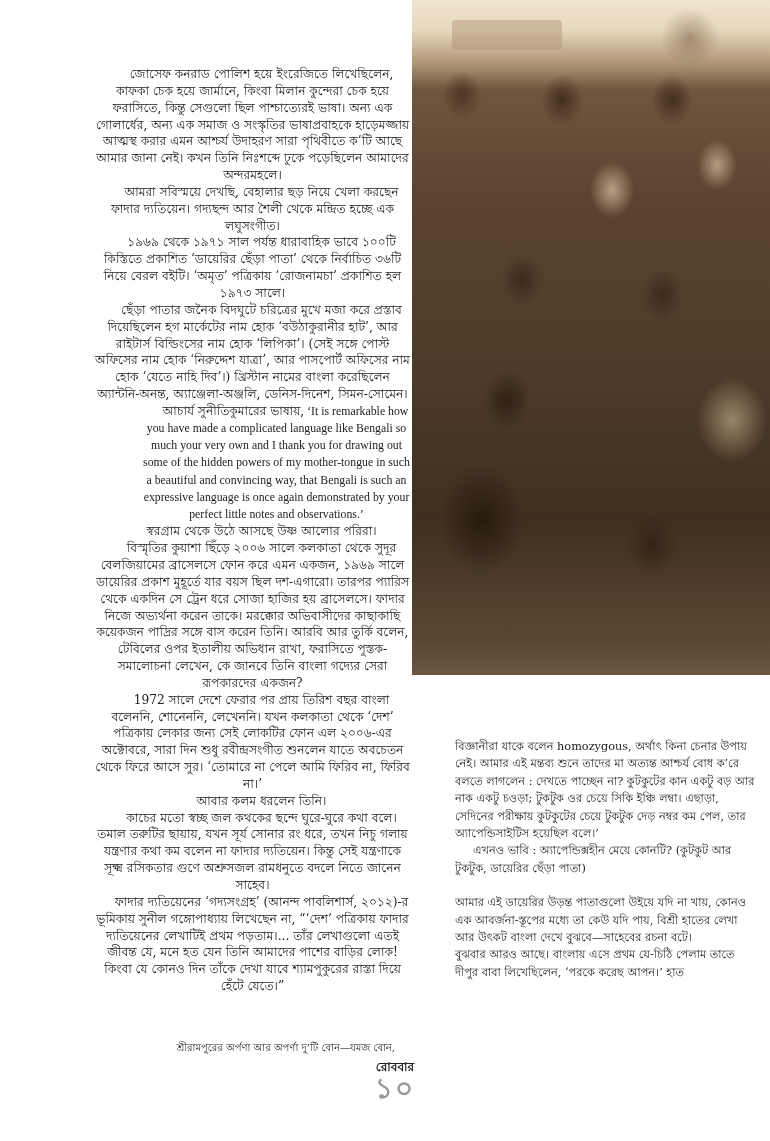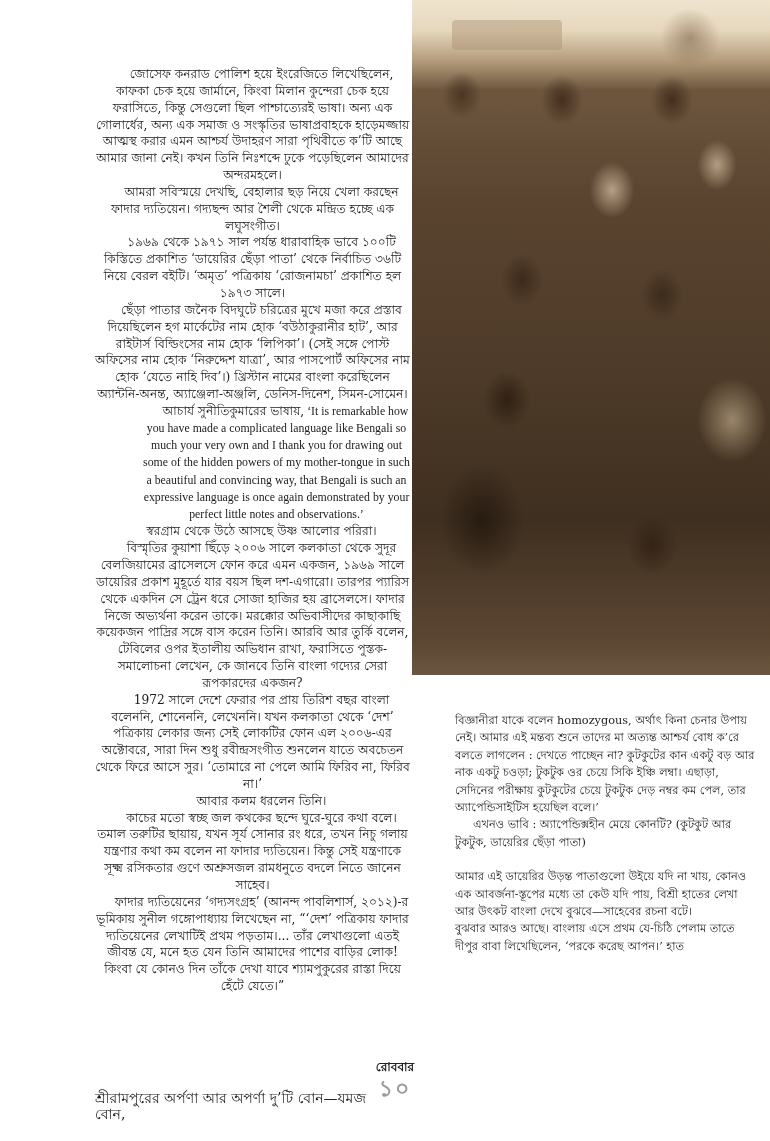--- a/index.html
+++ b/index.html
@@ -12,22 +12,22 @@
       position: absolute; left: 95px; top: 66px; width: 315px;
       font-size: 12.2px; line-height: 16.85px; text-align: center;
     }
     .col-left p { margin: 0; text-indent: 18px; }
     .col-left p.en {
       font-family: "Liberation Serif", "DejaVu Serif", serif;
       font-size: 11.8px; line-height: 17.2px; text-indent: 0;
     }
     .col-left p.en-first { text-indent: 18px; margin-left: 48px; }
     .caption-line {
-      position: absolute; left: 95px; top: 1090px; width: 300px;
-      text-align: left; font-size: 14px; line-height: 16px;
+      position: absolute; left: 95px; top: 1040px; width: 300px;
+      text-align: right; font-size: 10px; line-height: 16px;
     }
     .photo {
       position: absolute; left: 412px; top: 0; width: 358px; height: 675px;
       overflow: hidden;
       background:
         radial-gradient(ellipse 28px 34px at 50px 95px, rgba(70,48,30,.85), rgba(70,48,30,0) 70%),
         radial-gradient(ellipse 30px 36px at 150px 100px, rgba(60,40,25,.85), rgba(60,40,25,0) 70%),
         radial-gradient(ellipse 30px 36px at 260px 100px, rgba(60,40,25,.85), rgba(60,40,25,0) 70%),
         radial-gradient(ellipse 32px 40px at 200px 190px, rgba(220,200,170,.7), rgba(220,200,170,0) 70%),
         radial-gradient(ellipse 28px 36px at 305px 165px, rgba(215,195,165,.7), rgba(215,195,165,0) 70%),
@@ -41,34 +41,34 @@
     }
     .photo .sky-tree {
       position: absolute; right: 50px; top: 8px; width: 60px; height: 60px;
       background: radial-gradient(circle at 50% 50%, rgba(120,95,70,.55), rgba(120,95,70,0) 70%);
     }
     .photo .roof {
       position: absolute; left: 40px; top: 20px; width: 110px; height: 30px;
       background: rgba(170,145,115,.45); border-radius: 4px;
     }
     .col-right {
-      position: absolute; left: 455px; top: 712px; width: 305px;
+      position: absolute; left: 455px; top: 738px; width: 305px;
       font-size: 11.3px; line-height: 17.4px;
     }
     .col-right p { margin: 0; }
     .col-right p.indent { text-indent: 18px; }
     .col-right .gap { height: 17px; }
     .folio {
       position: absolute; left: 360px; top: 1060px; width: 70px; text-align: center; font-weight: bold;
     }
     .folio .section {
       font-size: 12px; line-height: 14px; color: #222;
     }
     .folio .page-num {
-      font-size: 22px; line-height: 30px; color: #9a9a9a; letter-spacing: 2px;
+      font-size: 28px; line-height: 30px; color: #9a9a9a; letter-spacing: 2px;
       font-family: "DejaVu Sans", sans-serif;
     }
   </style>
 </head>
 <body>
 
 <div class="col-left">
   <p>জোসেফ কনরাড পোলিশ হয়ে ইংরেজিতে লিখেছিলেন, কাফকা চেক হয়ে জার্মানে, কিংবা মিলান কুন্দেরা চেক হয়ে ফরাসিতে, কিন্তু সেগুলো ছিল পাশ্চাত্যেরই ভাষা। অন্য এক গোলার্ধের, অন্য এক সমাজ ও সংস্কৃতির ভাষাপ্রবাহকে হাড়েমজ্জায় আত্মস্থ করার এমন আশ্চর্য উদাহরণ সারা পৃথিবীতে ক’টি আছে আমার জানা নেই। কখন তিনি নিঃশব্দে ঢুকে পড়েছিলেন আমাদের অন্দরমহলে।</p>
   <p>আমরা সবিস্ময়ে দেখছি, বেহালার ছড় নিয়ে খেলা করছেন ফাদার দ্যতিয়েন। গদ্যছন্দ আর শৈলী থেকে মন্দ্রিত হচ্ছে এক লঘুসংগীত।</p>
   <p>১৯৬৯ থেকে ১৯৭১ সাল পর্যন্ত ধারাবাহিক ভাবে ১০০টি কিস্তিতে প্রকাশিত ‘ডায়েরির ছেঁড়া পাতা’ থেকে নির্বাচিত ৩৬টি নিয়ে বেরল বইটি। ‘অমৃত’ পত্রিকায় ‘রোজনামচা’ প্রকাশিত হল ১৯৭৩ সালে।</p>

